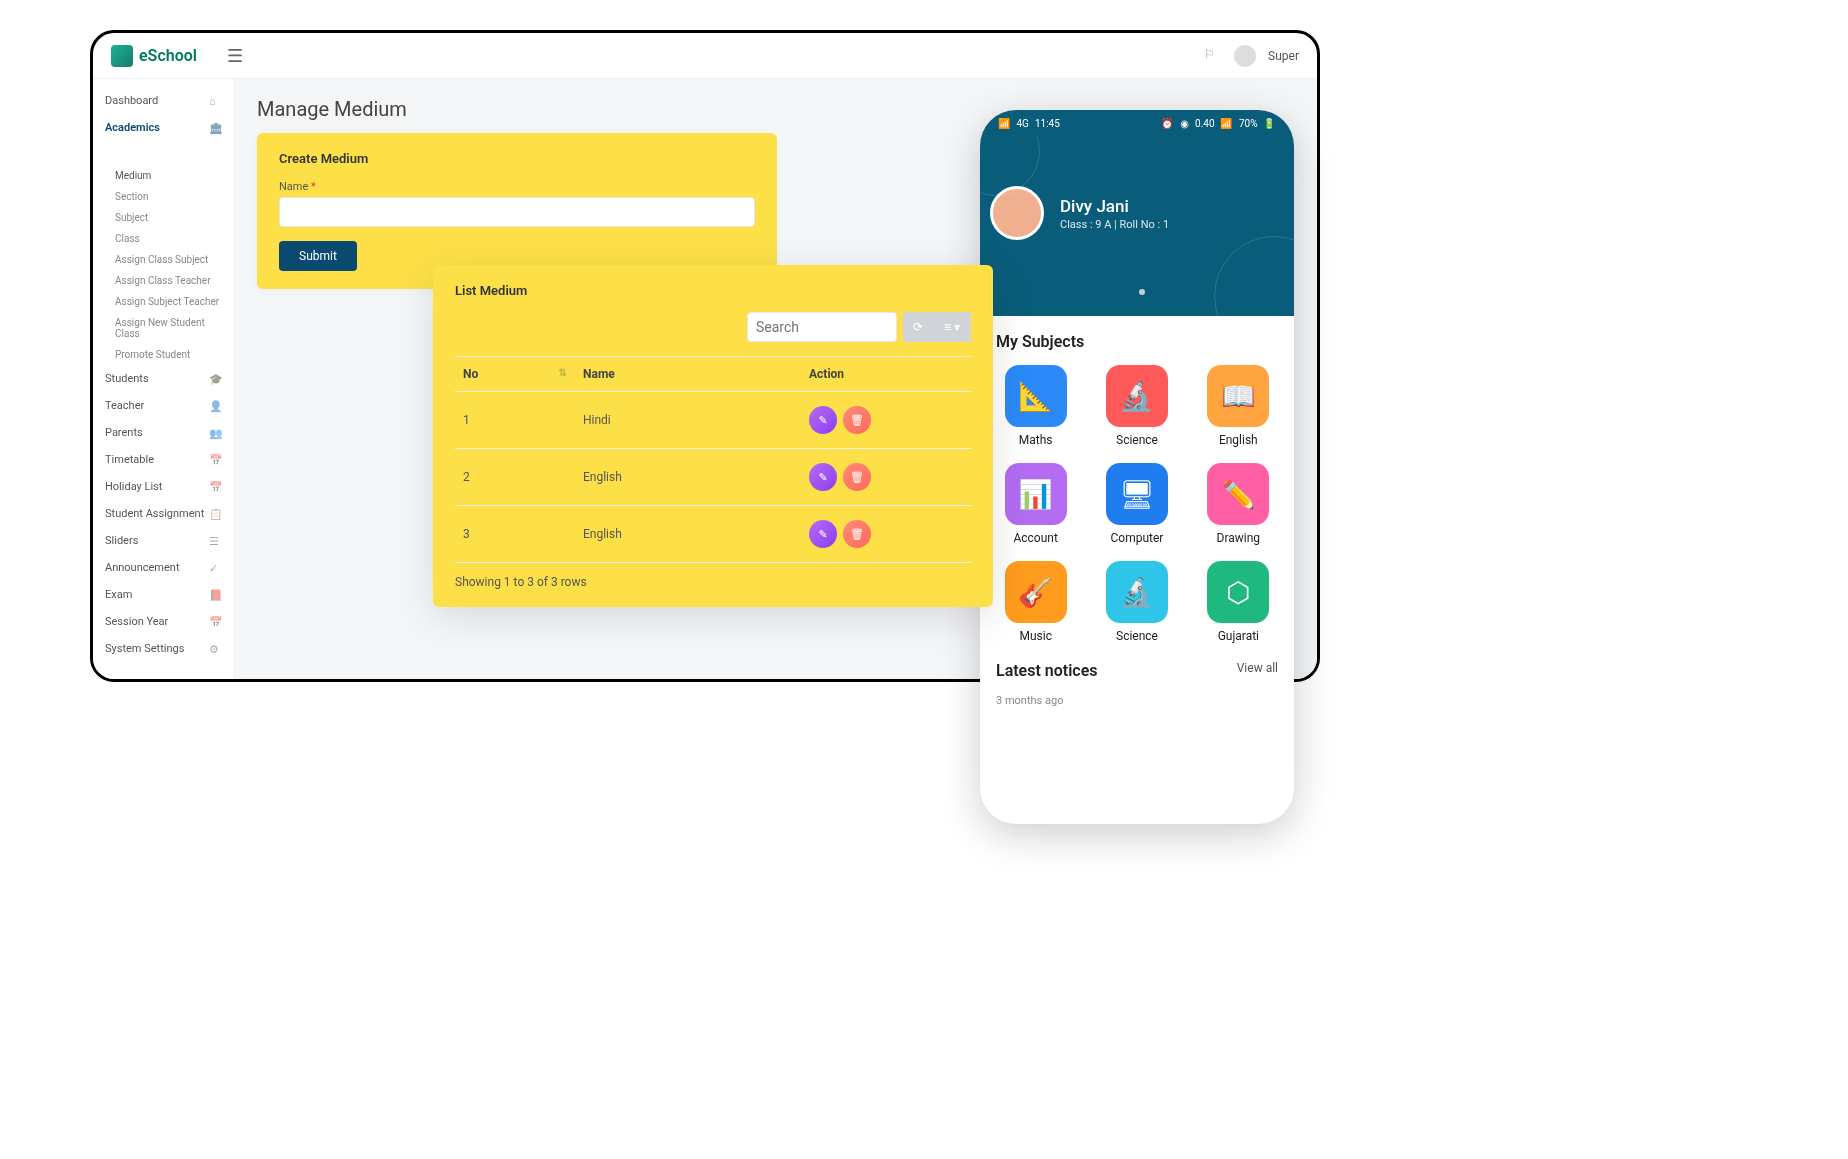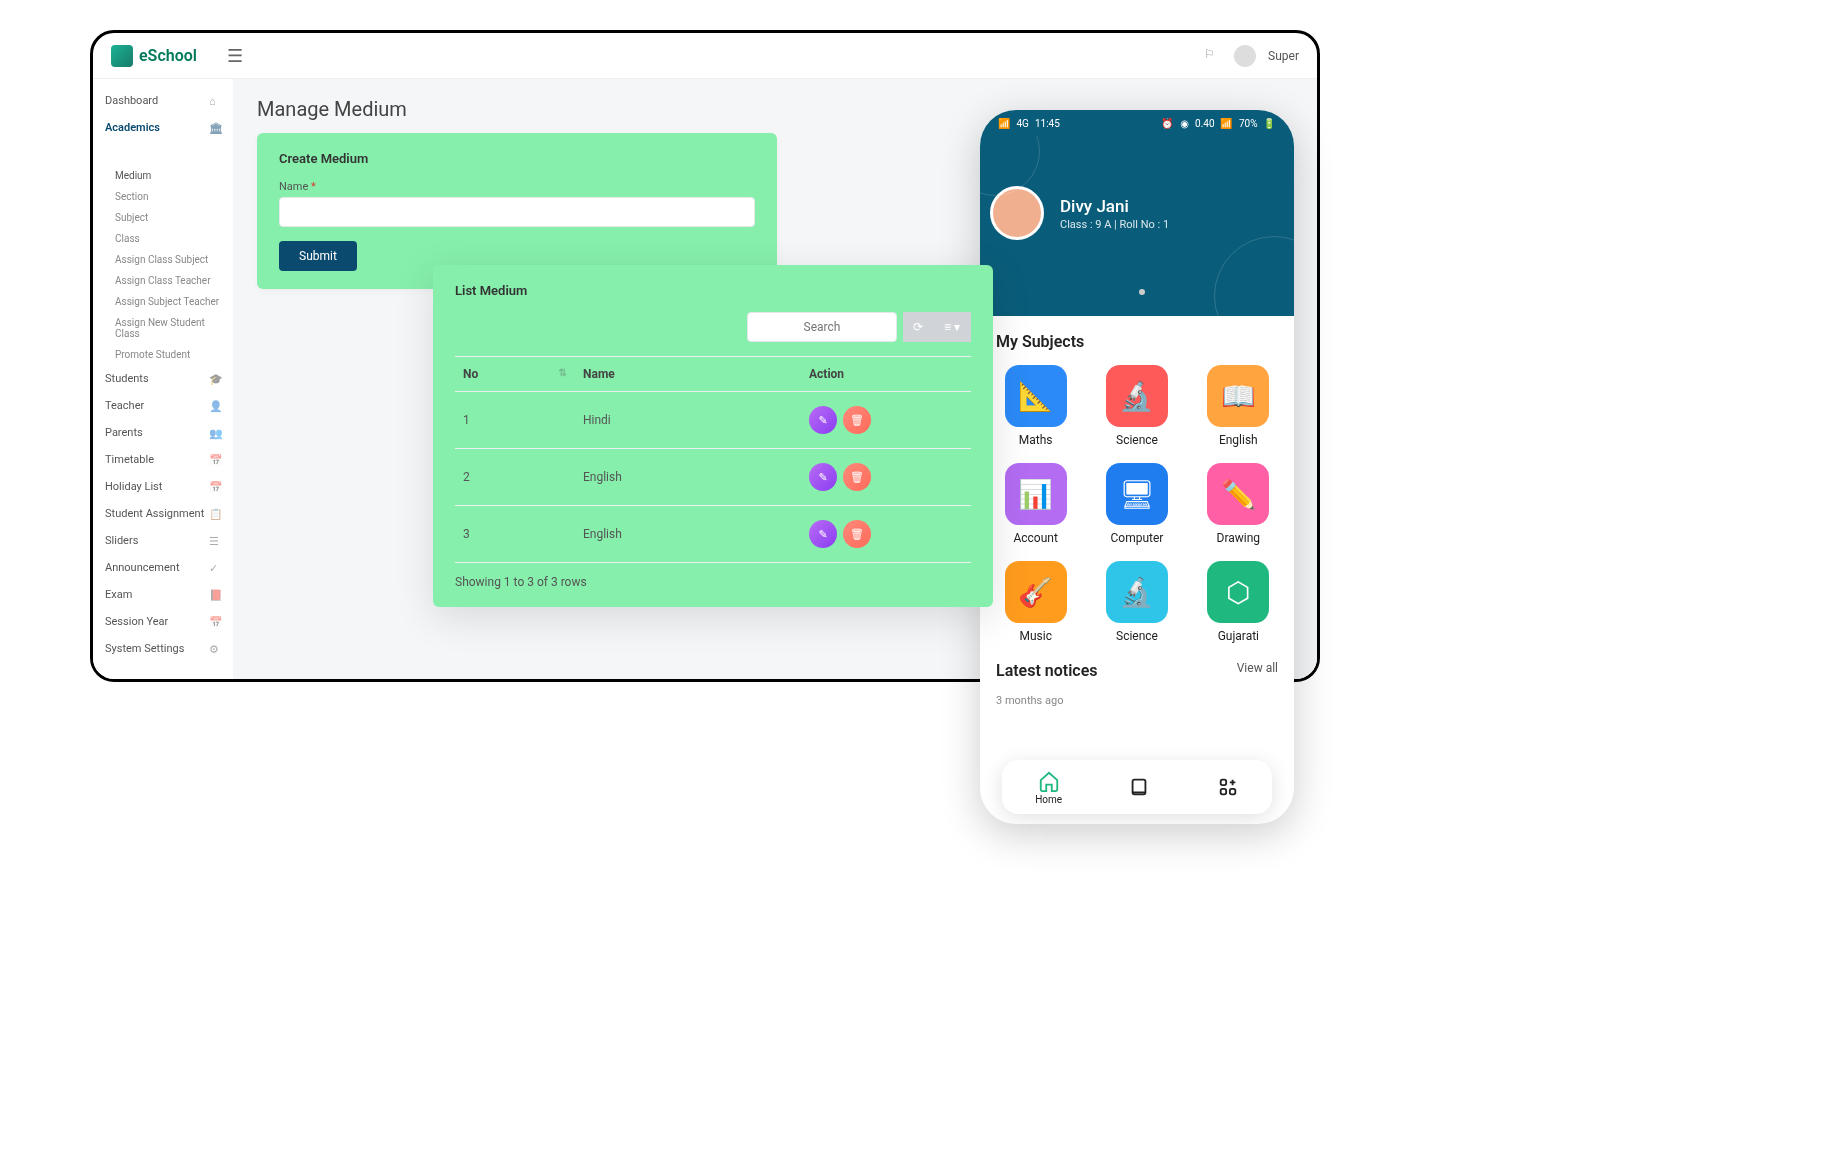--- a/index.html
+++ b/index.html
@@ -23,31 +23,31 @@
 .sidebar{width:140px;background:#fff;padding:8px 0;font-size:11px;color:#555;overflow-y:auto;}
 .nav-item{display:flex;align-items:center;justify-content:space-between;padding:7px 12px;cursor:pointer;}
 .nav-item.active{color:#0b4a6f;font-weight:600;}
 .nav-icon{width:12px;height:12px;opacity:.5;}
 .sub-item{padding:5px 12px 5px 22px;font-size:10px;color:#888;cursor:pointer;}
 .sub-item.active{color:#555;margin-top:24px;}
 
 .main{flex:1;background:#f5f6f8;padding:18px 24px;position:relative;}
 .page-title{font-size:20px;color:#444;margin-bottom:12px;}
 
-.card{background:#86efac;border-radius:6px;padding:18px 22px;box-shadow:0 2px 8px rgba(0,0,0,.04);}
+.card{background:#fde047;border-radius:6px;padding:18px 22px;box-shadow:0 2px 8px rgba(0,0,0,.04);}
 .card-create{width:520px;}
 .card-title{font-size:13px;font-weight:600;color:#333;margin-bottom:14px;}
 .form-label{font-size:11px;color:#555;}
 .form-label .req{color:#e3342f;}
 .form-input{width:100%;height:30px;border:1px solid #e5e7eb;border-radius:4px;margin-top:4px;margin-bottom:14px;padding:0 8px;font-size:12px;}
 .submit-btn{background:#0b4a6f;color:#fff;border:none;padding:8px 20px;border-radius:4px;font-size:12px;cursor:pointer;}
 
 .card-list{position:absolute;left:200px;top:186px;width:560px;z-index:5;box-shadow:0 10px 40px rgba(0,0,0,.12);}
 .toolbar{display:flex;justify-content:flex-end;gap:0;margin-bottom:14px;}
-.search-box{height:30px;width:150px;border:1px solid #e5e7eb;border-radius:4px;padding:0 8px;font-size:12px;color:#888;text-align:center;}
+.search-box{height:30px;width:150px;border:1px solid #e5e7eb;border-radius:4px;padding:0 8px;font-size:14px;color:#888;}
 .tool-btn{height:30px;width:30px;background:#d0d3d8;border:none;color:#fff;display:flex;align-items:center;justify-content:center;font-size:12px;cursor:pointer;}
 .tool-btn.wide{width:38px;}
 .tb-group{display:flex;margin-left:6px;}
 
 table{width:100%;border-collapse:collapse;font-size:12px;}
 th{text-align:left;padding:10px 8px;color:#444;font-weight:700;border-top:1px solid #eee;border-bottom:1px solid #eee;}
 th .sort{float:right;opacity:.3;font-size:10px;}
 td{padding:14px 8px;color:#555;border-bottom:1px solid #f0f0f2;}
 .act-btn{width:28px;height:28px;border:none;border-radius:50%;color:#fff;margin-right:6px;cursor:pointer;font-size:11px;display:inline-flex;align-items:center;justify-content:center;}
 .act-edit{background:linear-gradient(135deg,#b96cf5,#8a3df0);}
@@ -293,35 +293,13 @@
         </div>
       </div>
     <div class="notices">
       <div class="section-h">
         <span>Latest notices</span>
         <span class="view-all">View all</span>
       </div>
       <div class="notice-time">3 months ago</div>
     </div>
   </div>
-  <div class="bottom-nav">
-    <div class="nav-btn">
-      <svg viewBox="0 0 24 24" fill="none" stroke="#1fb87f" stroke-width="2">
-          <path d="M3 11l9-8 9 8v10a2 2 0 01-2 2h-4v-7h-6v7H5a2 2 0 01-2-2z"></path>
-        </svg>
-      <span>Home</span>
-    </div>
-    <div class="nav-btn">
-      <svg viewBox="0 0 24 24" fill="none" stroke="#222" stroke-width="2">
-          <rect x="5" y="4" width="14" height="16" rx="2"></rect>
-          <path d="M5 18h14"></path>
-        </svg>
-    </div>
-    <div class="nav-btn">
-      <svg viewBox="0 0 24 24" fill="none" stroke="#222" stroke-width="2">
-          <rect x="4" y="4" width="6" height="6" rx="2"></rect>
-          <rect x="4" y="14" width="6" height="6" rx="2"></rect>
-          <rect x="14" y="14" width="6" height="6" rx="2"></rect>
-          <path d="M17 4v6M14 7h6"></path>
-        </svg>
-    </div>
-  </div>
 </div>
 
 </body></html>

